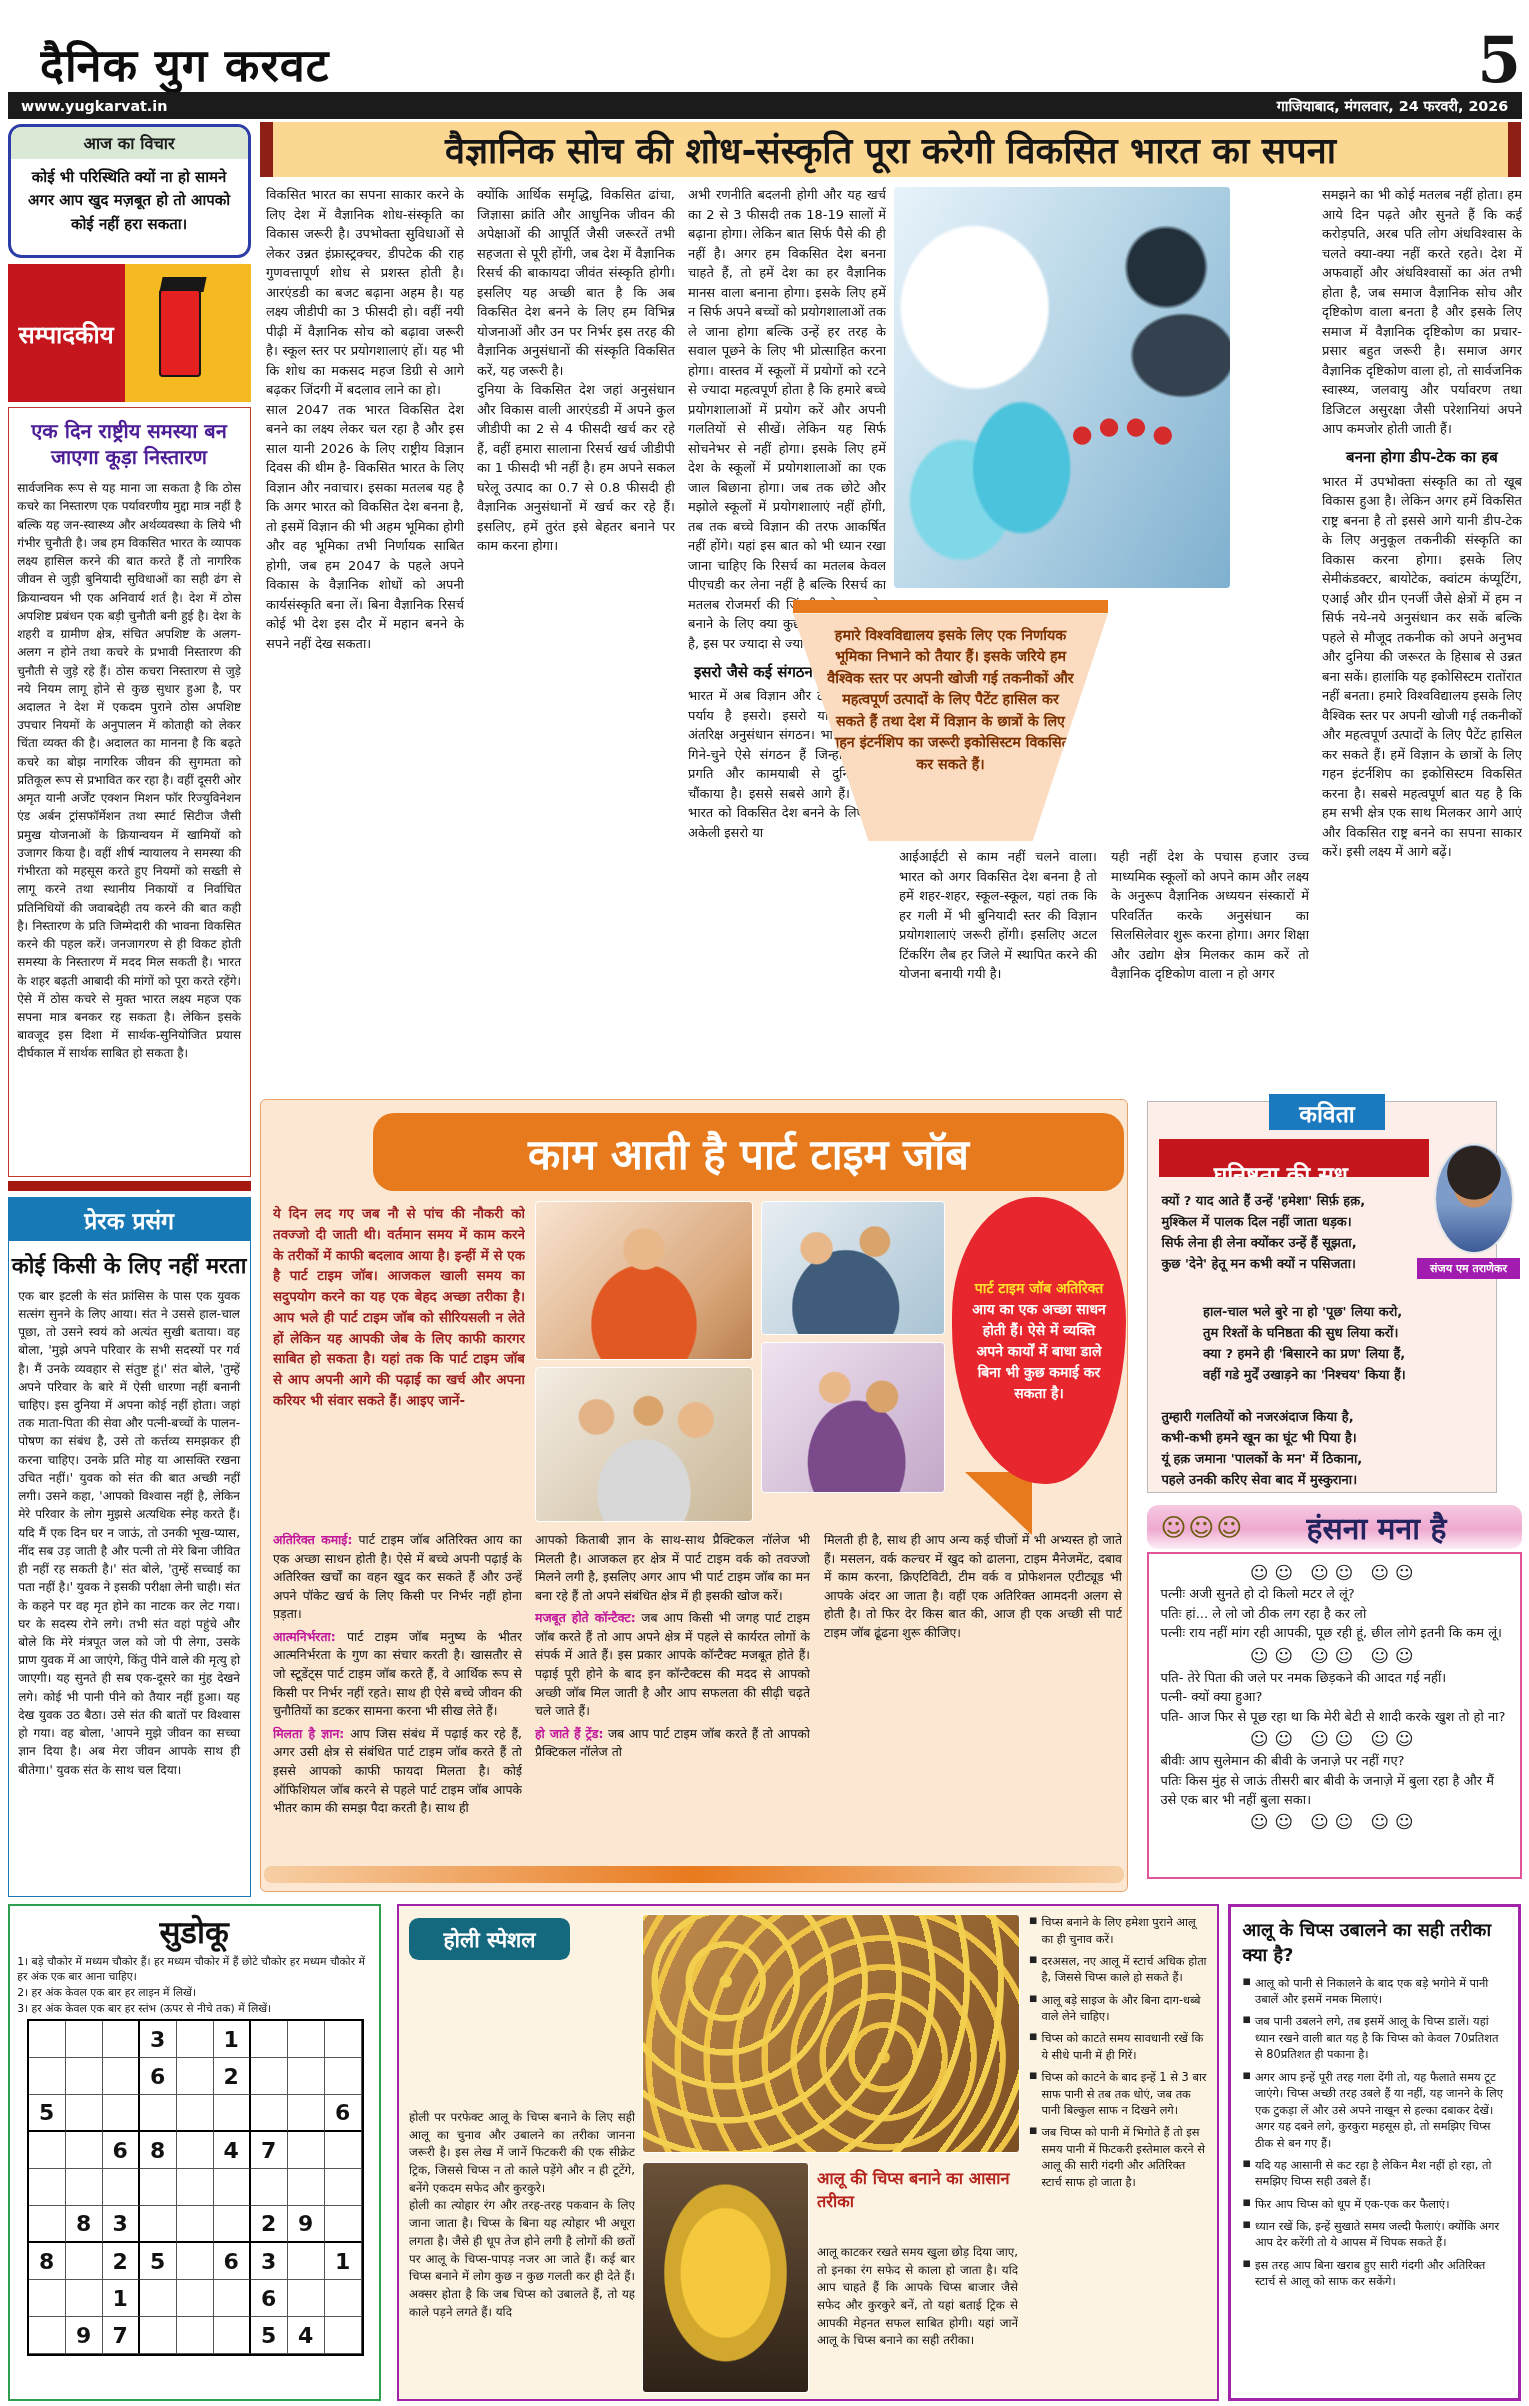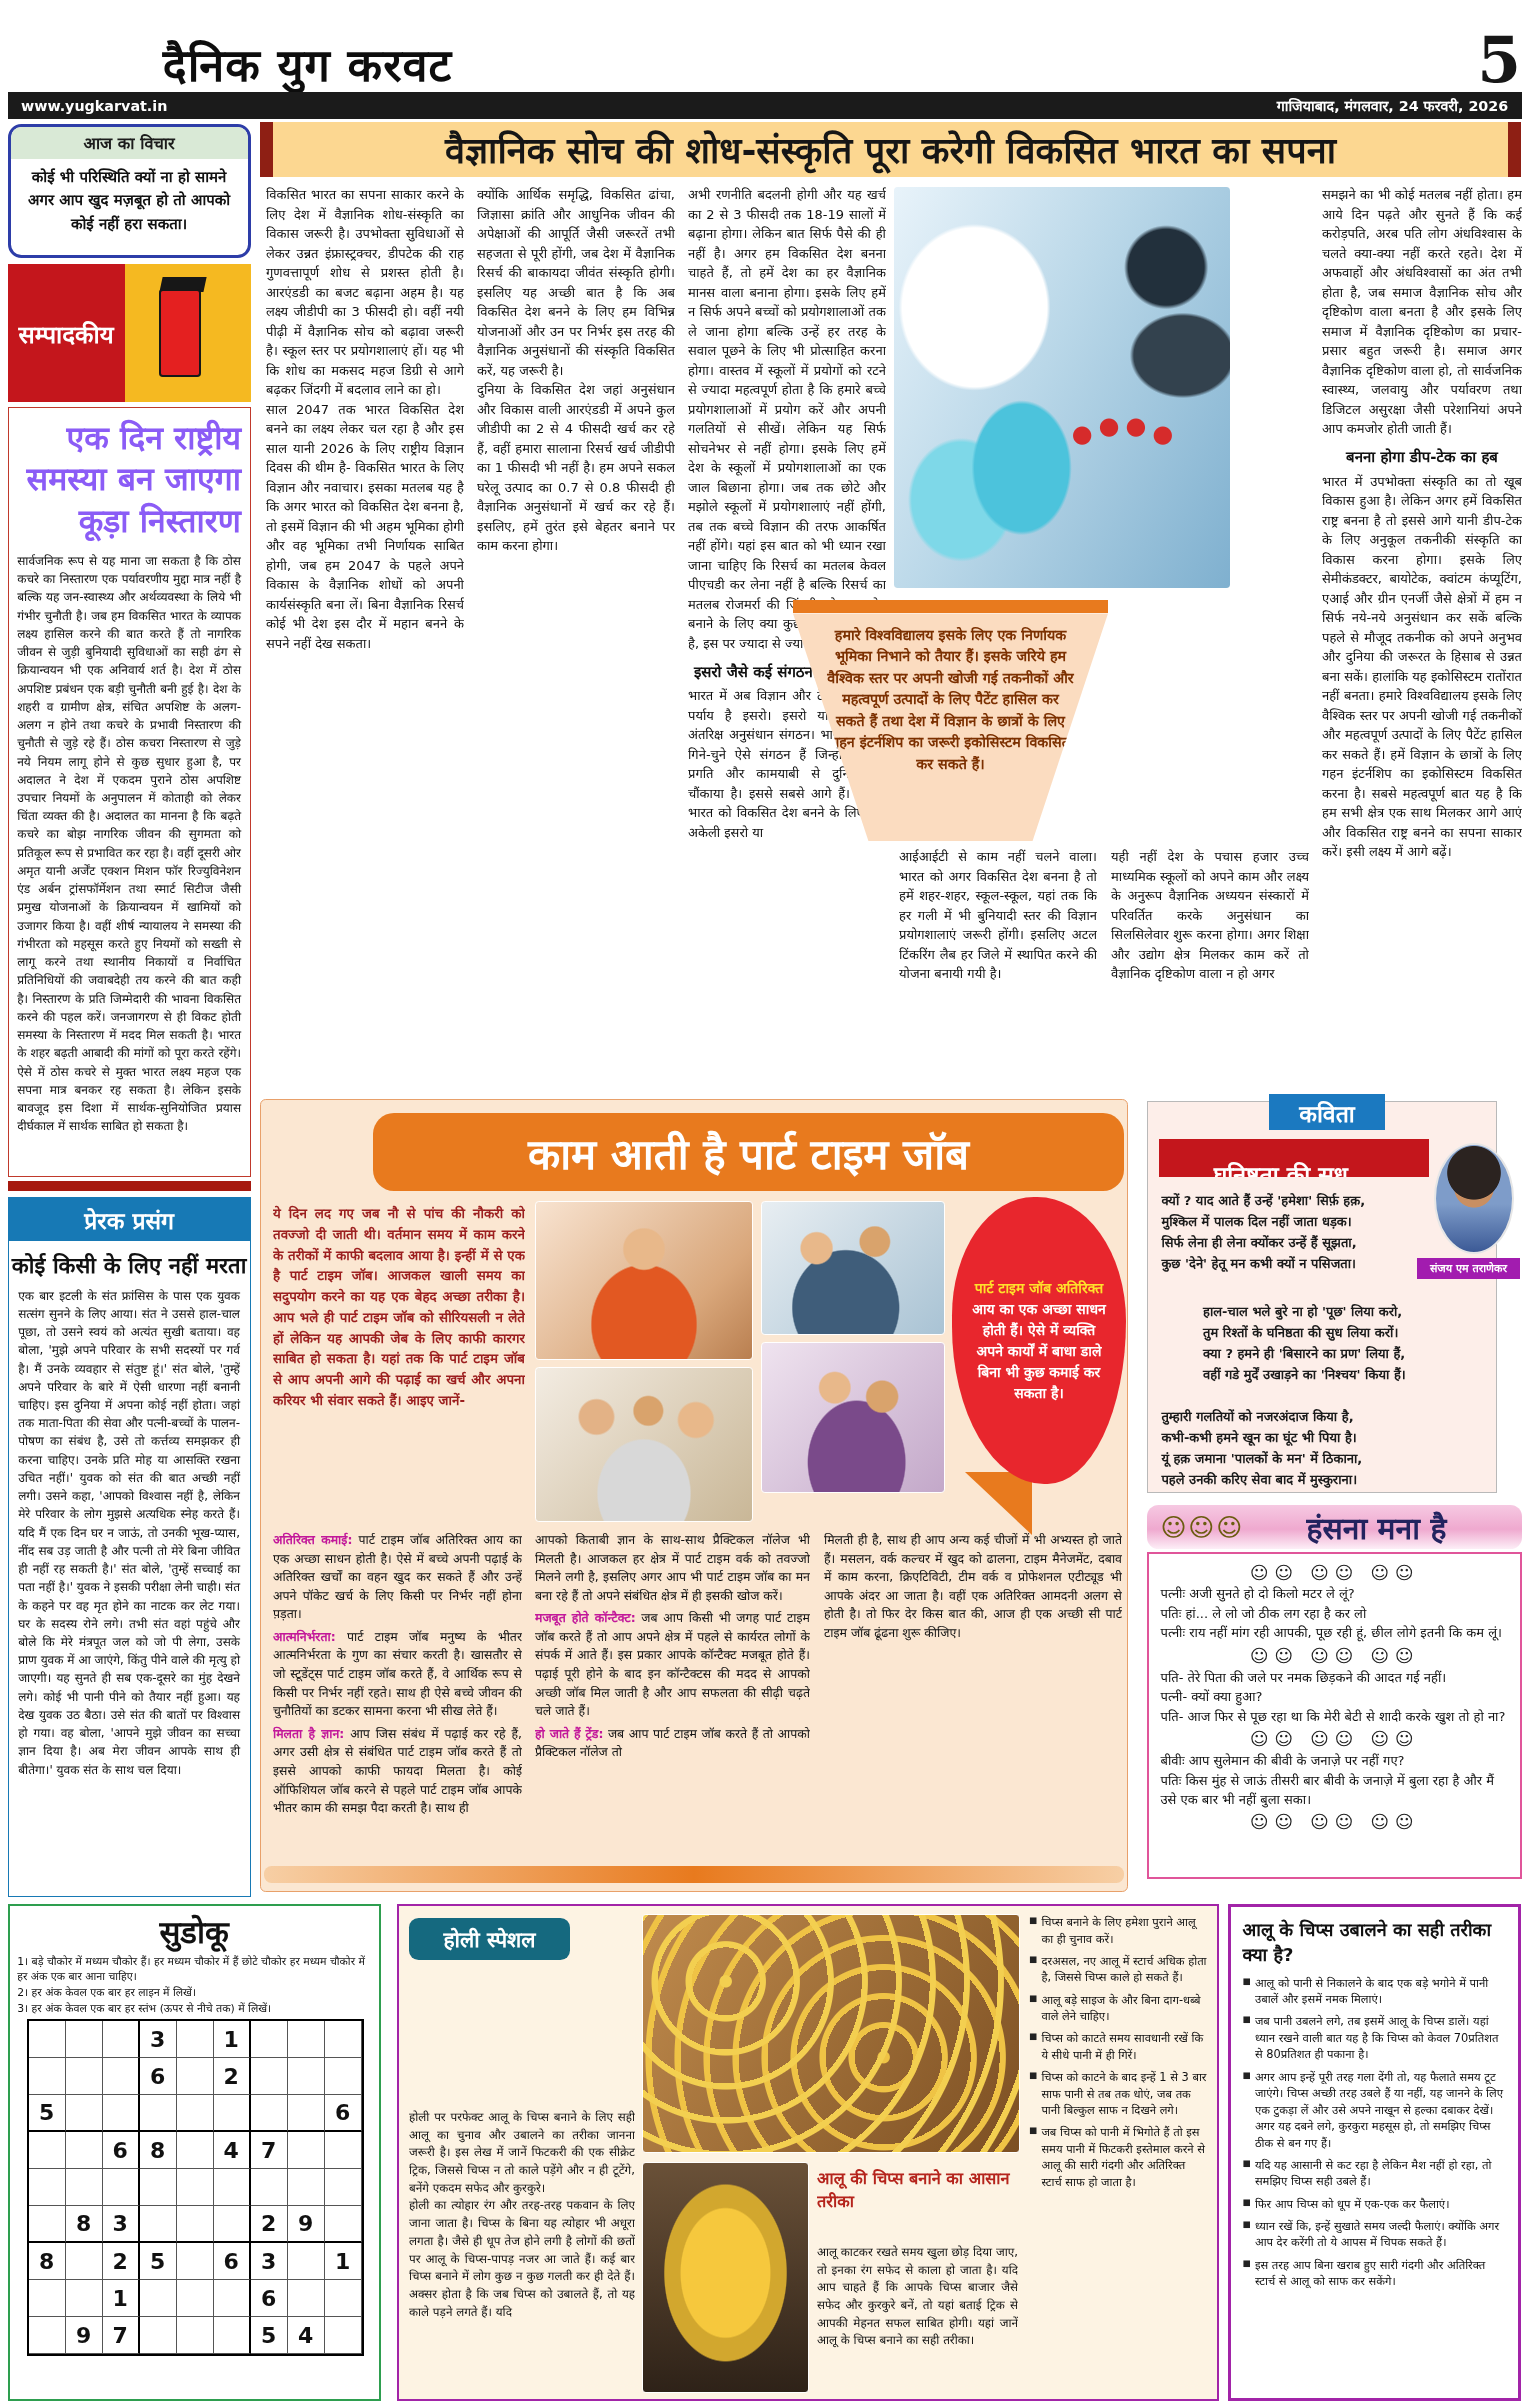--- a/index.html
+++ b/index.html
@@ -3,36 +3,36 @@
 <meta charset="utf-8">
 <style>
   html,body{margin:0;padding:0;background:#e9e9e9;}
   *{box-sizing:border-box;}
   #page{position:relative;width:1529px;height:2407px;background:#ffffff;margin:0 auto;
         font-family:"DejaVu Sans","Liberation Sans",sans-serif;color:#111;overflow:hidden;}
   .abs{position:absolute;overflow:hidden;}
   .jst{text-align:justify;}
   .pre{white-space:pre-line;}
   
-  .logo{font-size:45px;font-weight:bold;color:#0d0d0d;letter-spacing:1px;text-align:center;}
+  .logo{font-size:45px;font-weight:bold;color:#0d0d0d;letter-spacing:1px;}
   .pgnum{font-family:"DejaVu Serif","Liberation Serif",serif;font-size:63px;font-weight:bold;color:#171717;}
   .topbar{background:#1b1b1b;color:#fff;display:flex;justify-content:space-between;align-items:center;
           padding:0 13.4px;font-size:14.3px;font-weight:bold;}
   
   .thought{border:3.8px solid #2d3da8;border-radius:13.4px;background:#fff;}
   .thought-hd{background:#d9e9d6;border-radius:8.6px 8.6px 0 0;text-align:center;font-weight:bold;font-size:16.3px;padding:4.8px 0;color:#1c1c1c;}
   .thought-bd{padding:7.6px 9.6px;font-weight:bold;font-size:15px;line-height:1.55;text-align:center;}
   
   .edlab-red{background:#c4161c;color:#fff;font-weight:bold;font-size:24px;display:flex;align-items:center;justify-content:center;}
   .edlab-yel{background:#f5b921;}
   .pencil-cap{position:absolute;left:36px;top:13.4px;width:44px;height:15.3px;background:#171717;transform:skewX(-12deg);}
   .pencil-body{position:absolute;left:34px;top:25px;width:42px;height:88px;background:#e42020;border:2.9px solid #171717;border-radius:3.8px;}
   
   .edbox{border:1.9px solid #c0392b;background:#fff;padding:9.6px 8.6px;}
-  .edhead{font-size:32px;font-weight:bold;text-align:right;line-height:1.3;color:#8b5cf6;margin-bottom:9.6px;}
+  .edhead{font-size:20px;font-weight:bold;text-align:center;line-height:1.3;color:#4c1d95;margin-bottom:9.6px;}
   .body-sm{font-size:12px;line-height:1.52;}
   .redbar{background:#a6190f;}
   
   .prerak{border:1.9px solid #1779b5;background:#fff;}
   .prerak-hd{background:#1779b5;color:#fff;font-weight:bold;font-size:23px;text-align:center;padding:5.7px 0;}
   .prerak-title{font-size:22px;font-weight:bold;text-align:center;padding:7.6px 0 3.8px 0;}
   .prerak-bd{padding:3.8px 9.6px;}
   
   .band{background:#fcd791;display:flex;align-items:center;justify-content:center;}
   .band-bar{background:#8e1f14;}

